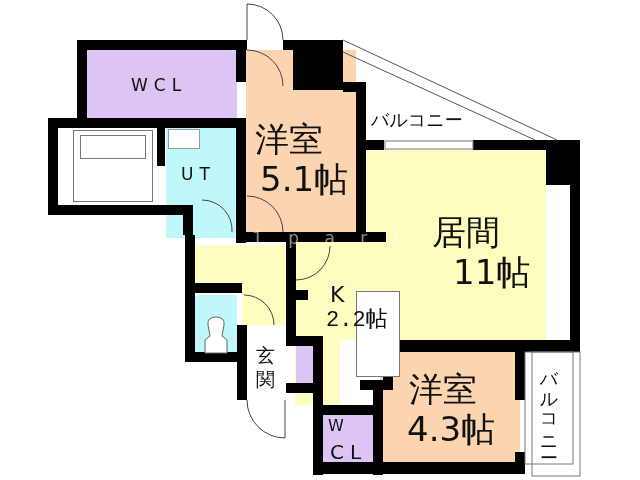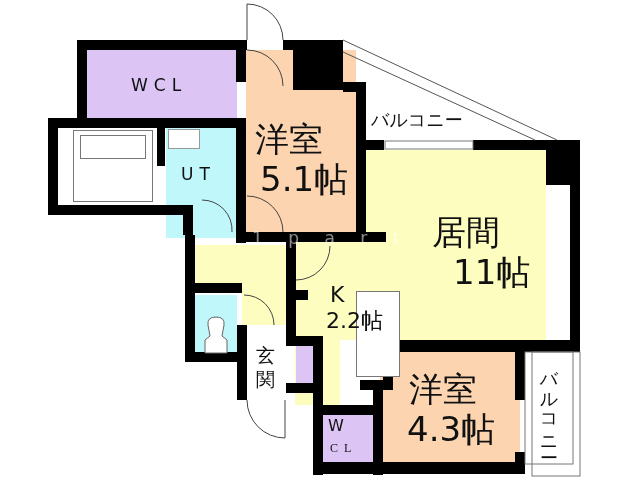--- a/index.html
+++ b/index.html
@@ -99,22 +99,22 @@
 </svg>
 
 <div class="lbl sm" style="left:131px;top:77px;">WCL</div>
 <div class="lbl sm" style="left:181px;top:166px;">UT</div>
 <div class="lbl big" style="left:255px;top:122px;">洋室</div>
 <div class="lbl big" style="left:252px;top:162px;margin-left:8px;">5.1帖</div>
 <div class="lbl xs" style="left:371px;top:111px;font-size:18px;">バルコニー</div>
 <div class="lbl big" style="left:432px;top:215px;">居間</div>
 <div class="lbl big" style="left:453px;top:255px;">11帖</div>
 <div class="lbl" style="left:330px;top:284px;font-size:22px;">K</div>
-<div class="lbl" style="left:326px;top:310px;font-size:22px;">2.2帖</div>
+<div class="lbl" style="left:326px;top:310px;font-size:22px;font-family:Liberation Mono, monospace;">2.2帖</div>
 <div class="lbl big" style="left:409px;top:372px;">洋室</div>
 <div class="lbl big" style="left:407px;top:412px;">4.3帖</div>
 <div class="lbl" style="left:328px;top:418px;font-size:16px;">W</div>
-<div class="lbl" style="left:330px;top:442px;font-size:12px;letter-spacing:6px;font-family:Liberation Serif, serif;">CL</div>
+<div class="lbl" style="left:330px;top:442px;font-size:20px;letter-spacing:6px;">CL</div>
 <div class="lbl" style="left:256px;top:346px;font-size:19px;">玄</div>
 <div class="lbl" style="left:256px;top:370px;font-size:19px;">関</div>
 <div class="lbl vert" style="left:540px;top:358px;font-size:18px;">バルコニー</div>
 
 <div class="wm" style="left:252px;top:228px;">1 p a r t</div>
 
 </body></html>

